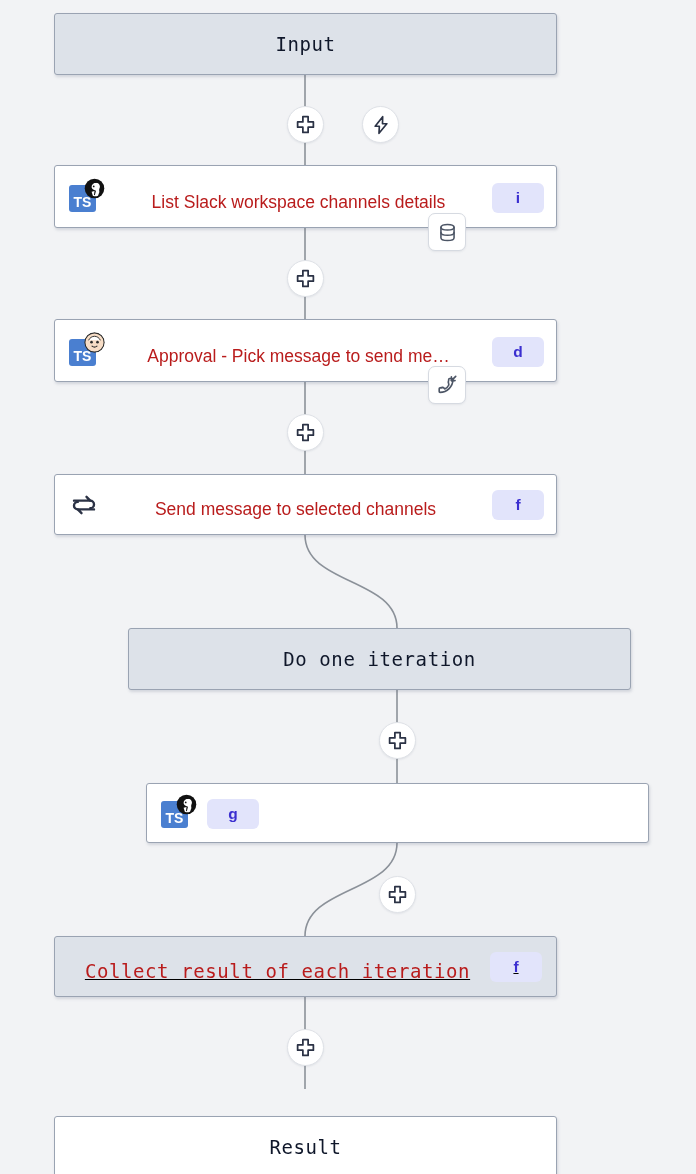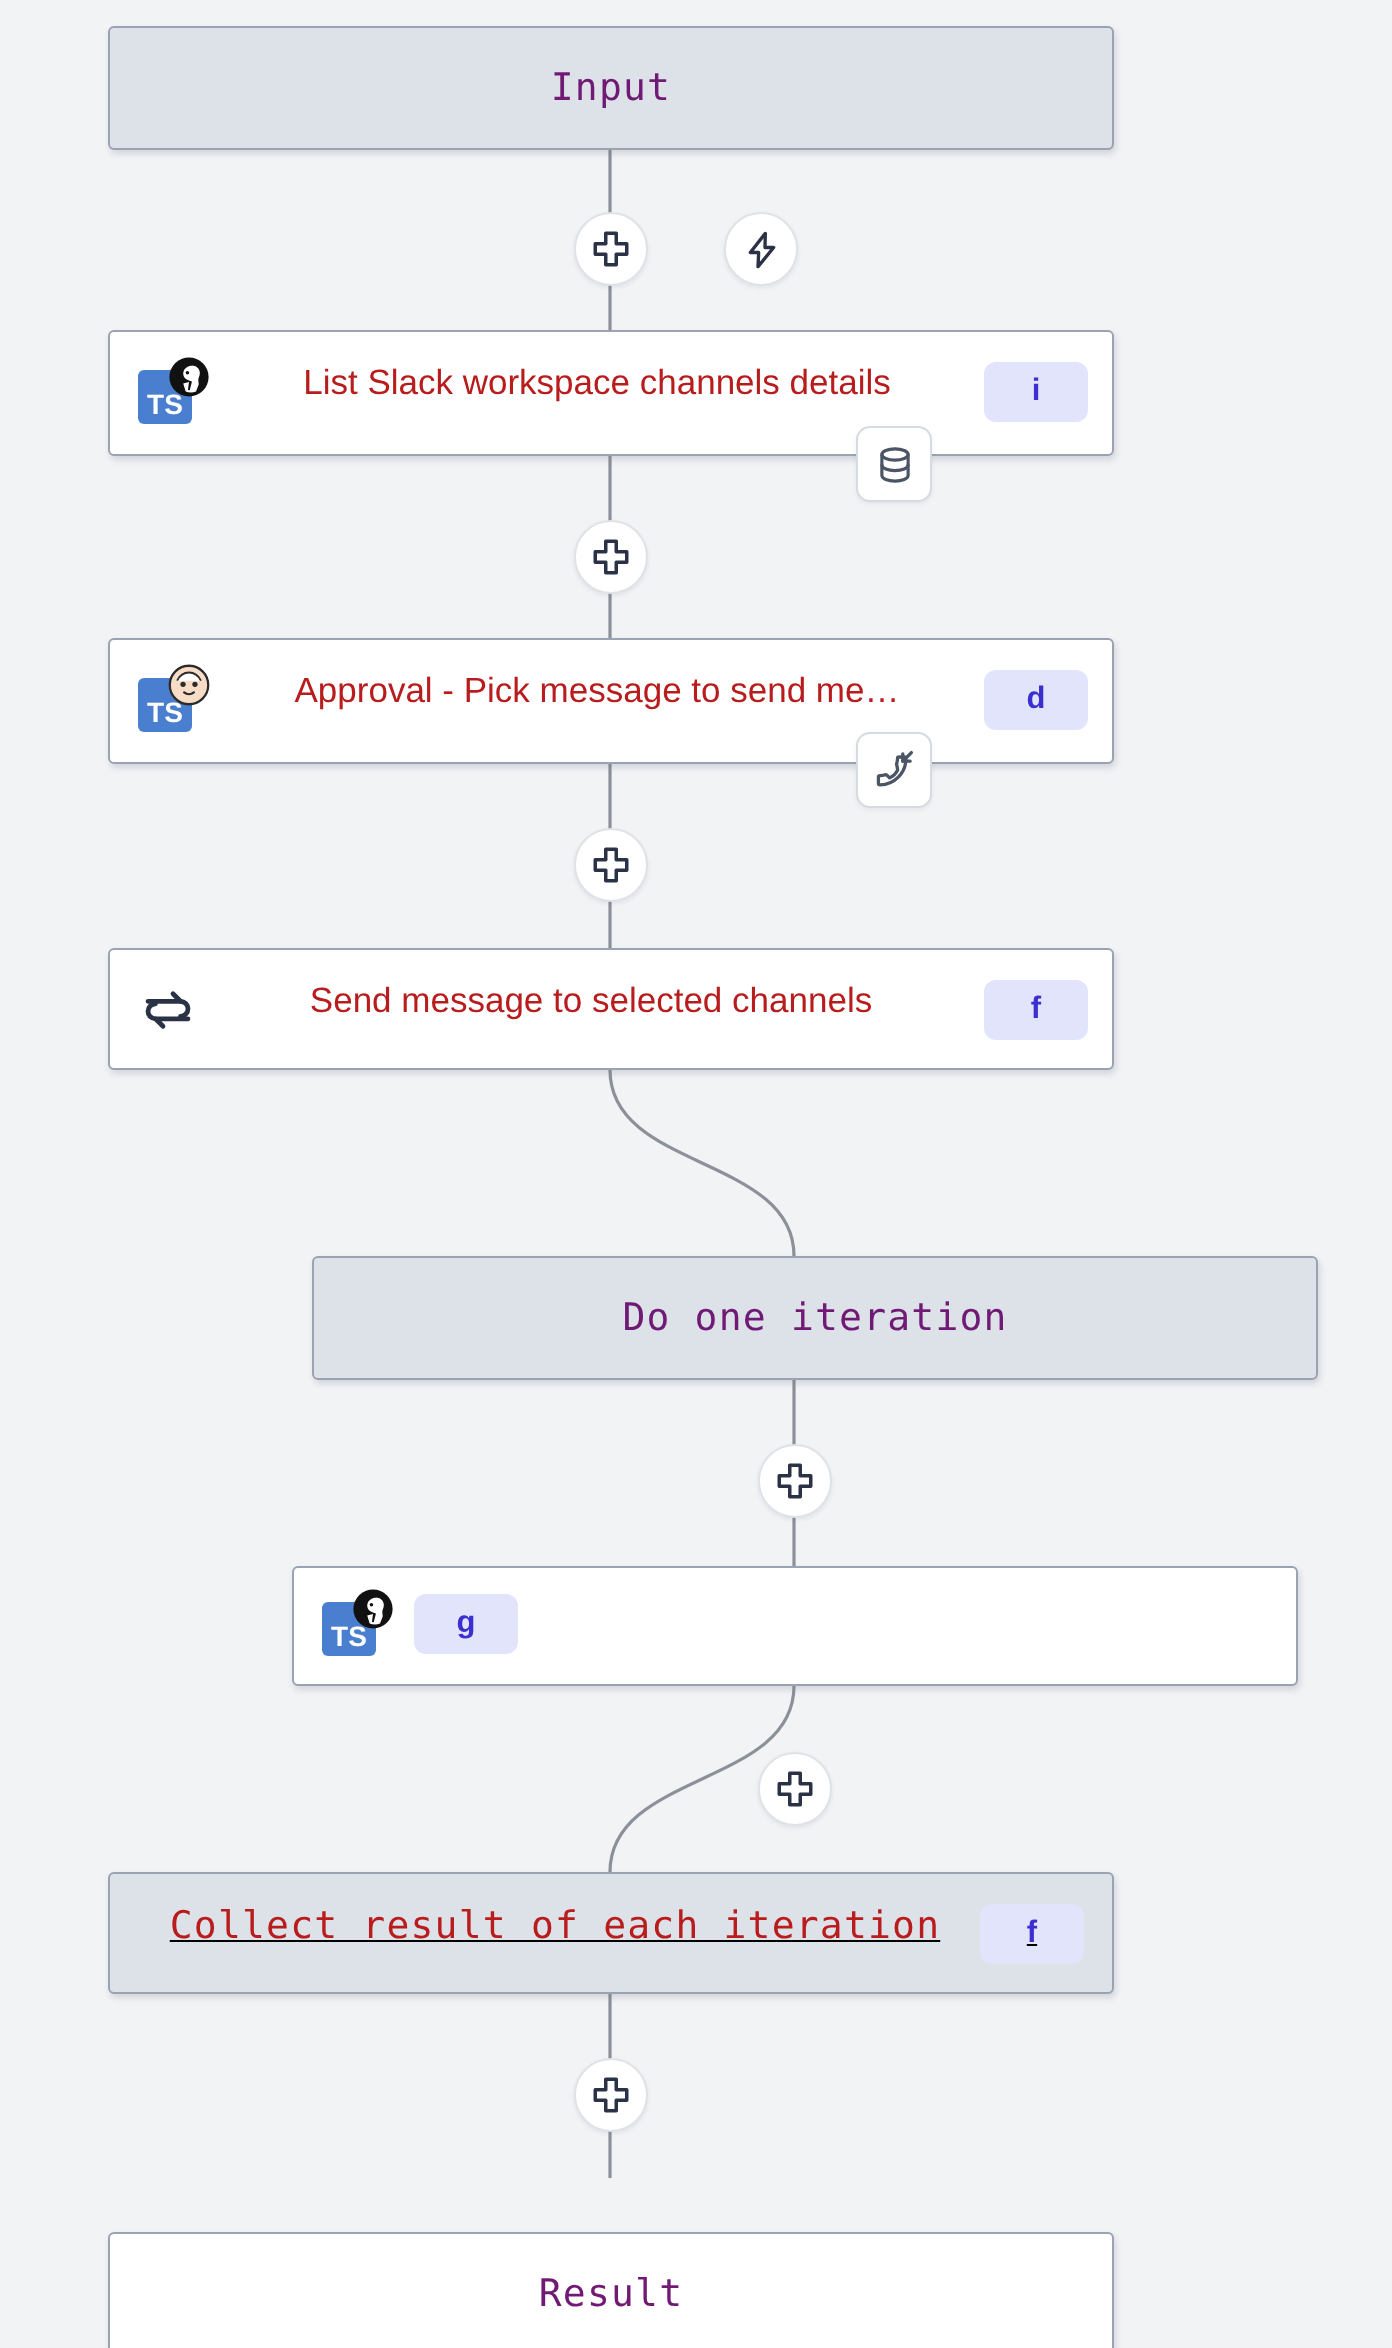--- a/index.html
+++ b/index.html
@@ -42,27 +42,27 @@
   .node.white  { background: #ffffff; }
 
   
   .node.mono {
     justify-content: center;
   }
   .mono-label {
     font-family: "DejaVu Sans Mono", "Liberation Mono", monospace;
     font-size: 19px;
     letter-spacing: 0.6px;
-    color: #701a75;
+    color: #0f172a;
   }
 
   
   .node-inner {
     display: flex;
-    align-items: flex-start;
+    align-items: flex-end;
     width: 100%;
     padding: 0 12px 0 14px;
     box-sizing: border-box;
     gap: 10px;
   }
   .node-label {
     flex: 1 1 auto;
     text-align: center;
     font-size: 17.5px;
     color: #b91c1c;
@@ -278,21 +278,21 @@
         <path d="M4 8.5 h13 l-3-3"></path>
         <path d="M17 8.5 a3 3 0 0 1 0 6"></path>
         <path d="M20 15.5 h-13 l3 3"></path>
         <path d="M7 15.5 a3 3 0 0 1 0-6"></path>
       </svg>
       <span class="node-label">Send message to selected channels</span>
       <span class="id-badge">f</span>
     </div>
   </div>
 
-  <div class="node mono shaded" style="left:156px; top:628px; width:503px; height:62px;">
+  <div class="node mono shaded" style="left:128px; top:628px; width:503px; height:62px;">
     <span class="mono-label">Do one iteration</span>
   </div>
 
   <div class="edge-btn" style="left:379px; top:722px;">
     <svg width="21" height="21" viewBox="0 0 24 24" fill="none" stroke="#2b3245" stroke-width="2" stroke-linejoin="round">
       <path d="M9 3 h6 v6 h6 v6 h-6 v6 h-6 v-6 h-6 v-6 h6 z"></path>
     </svg>
   </div>
 
   <div class="node white" style="left:146px; top:783px; width:503px; height:60px;">

